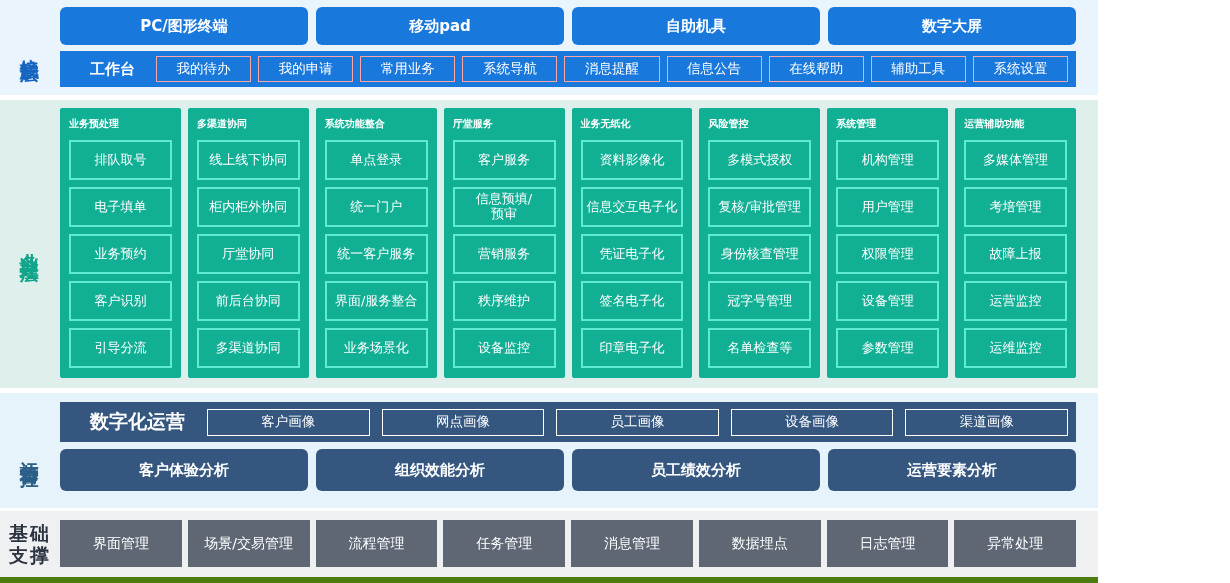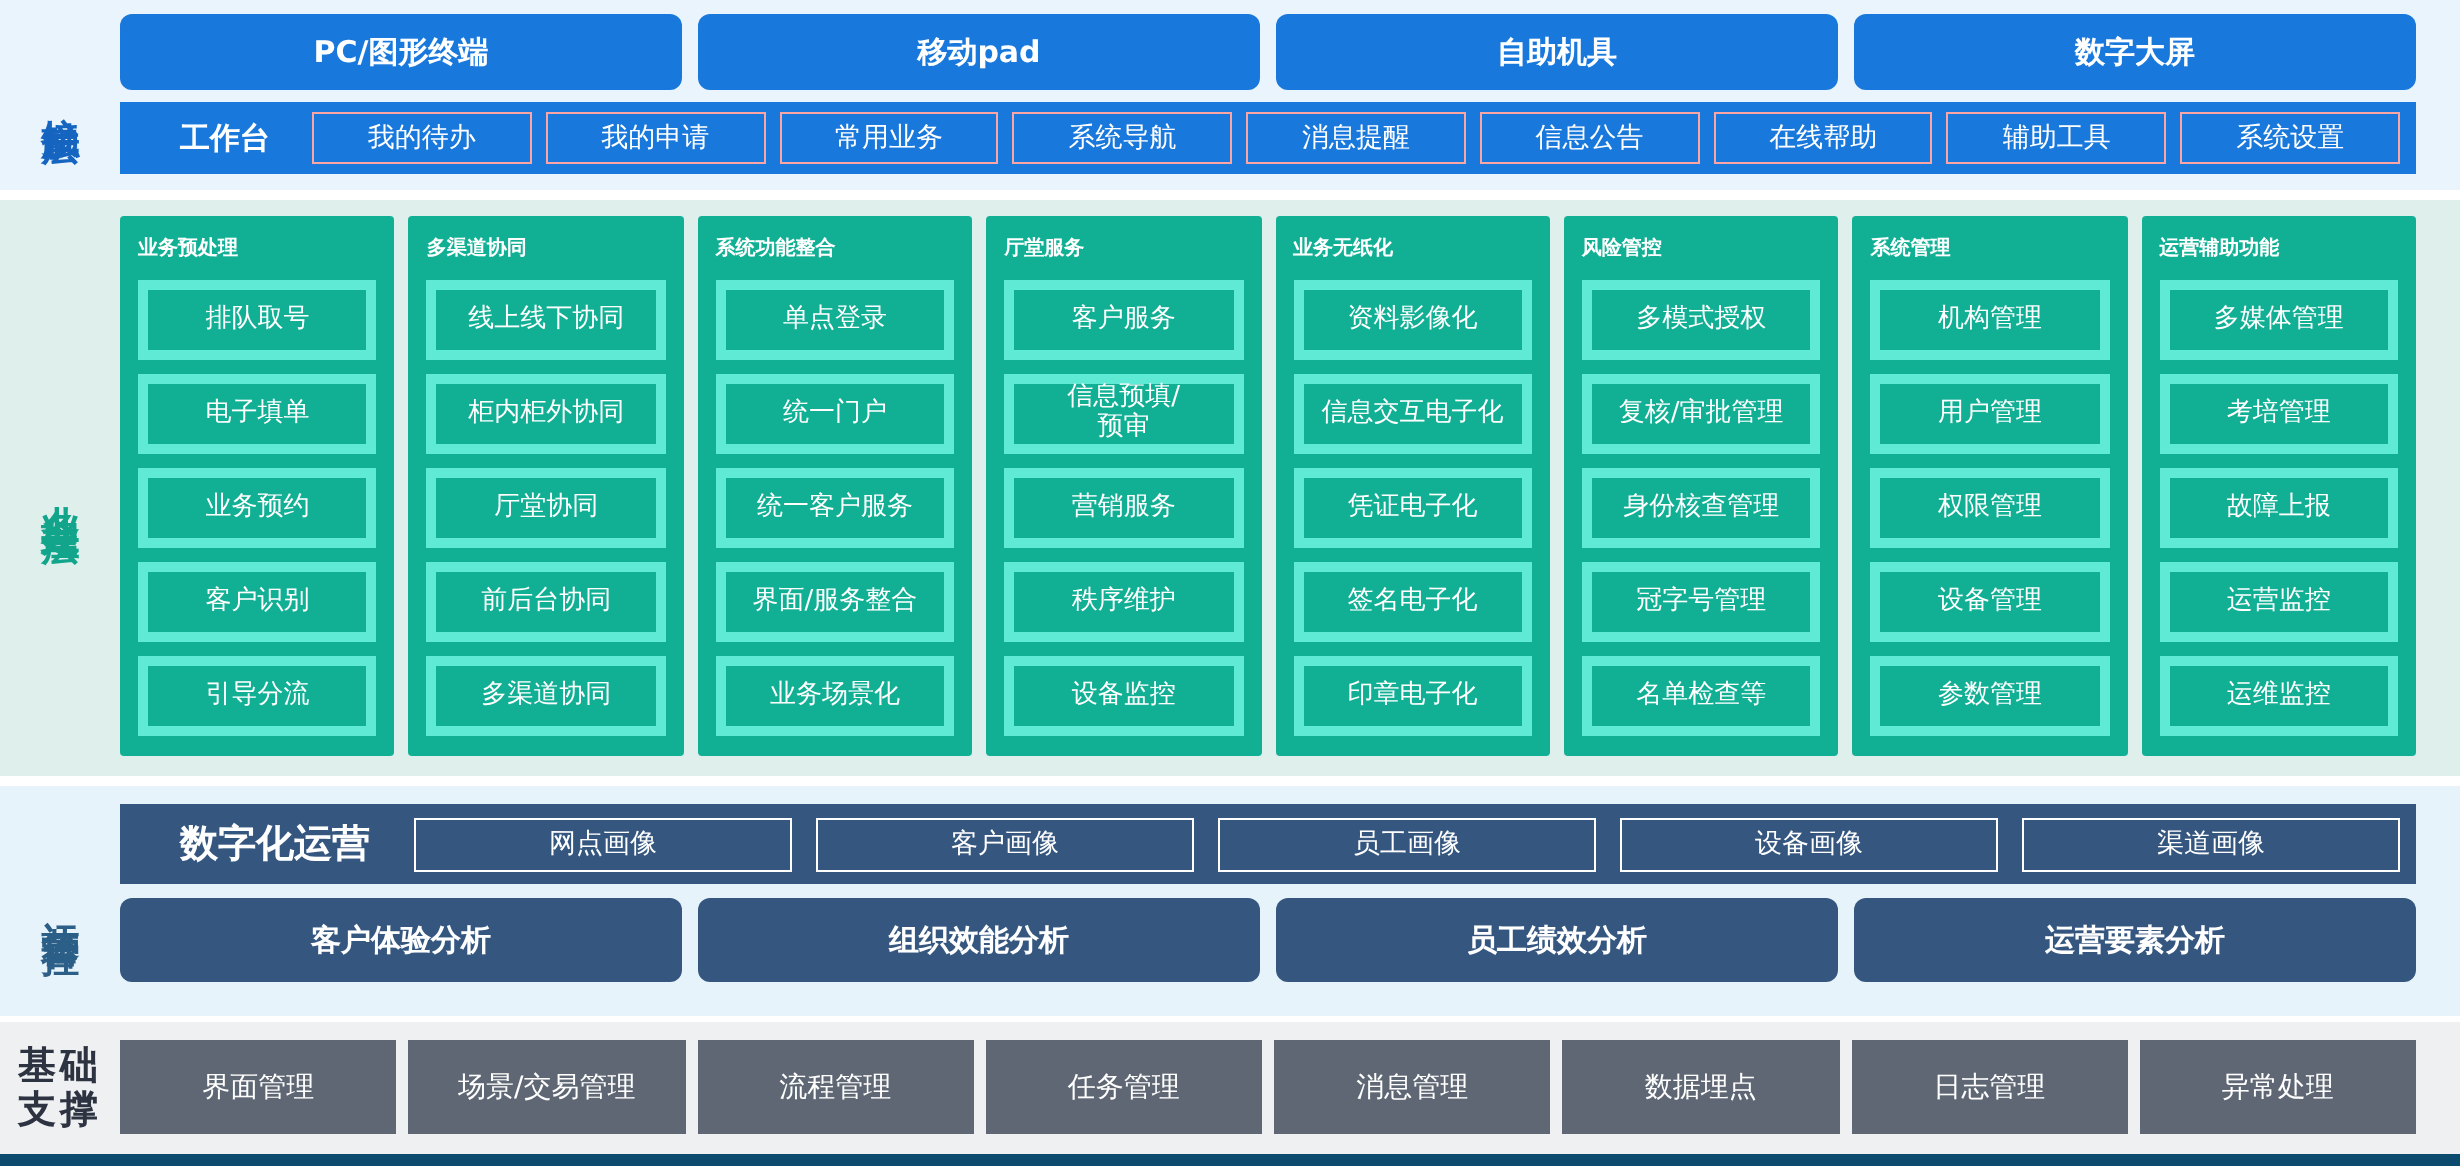--- a/index.html
+++ b/index.html
@@ -2,21 +2,21 @@
 <html><head>
 <meta charset="utf-8">
 <style>
   * { box-sizing: border-box; margin: 0; padding: 0; }
   html, body {
     width: 1230px; height: 583px;
     background: #ffffff;
     font-family: "DejaVu Sans", "Liberation Sans", sans-serif;
     overflow: hidden;
   }
-  .page { width: 1230px; height: 583px; position: relative; background:#0c4a6e; }
+  .page { width: 1098px; height: 583px; position: relative; background:#4d7c0f; }
 
   
   .layer { display: flex; align-items: stretch; position: relative; }
   .layer-label {
     width: 60px; flex: 0 0 60px;
     display: flex; align-items: center; justify-content: center;
     font-weight: bold; letter-spacing: 1px; text-align: center;
   }
   .layer-label .vtext {
     writing-mode: vertical-rl; text-orientation: upright;
@@ -58,21 +58,21 @@
     flex: 1 1 0; background: #11b095; border-radius: 2px;
     padding: 9px 9px 10px 9px;
     display: flex; flex-direction: column; align-items: stretch;
   }
   .l2-card-title {
     color: #ffffff; font-size: 10px; font-weight: bold;
     text-align: left; margin-bottom: 9px; white-space: nowrap;
   }
   .l2-items { display: flex; flex-direction: column; gap: 7px; flex: 1 1 auto; }
   .l2-item {
-    flex: 1 1 0; border: 5px solid #5eead4; color: #ffffff;
+    flex: 1 1 0; border: 2px solid #5eead4; color: #ffffff;
     font-size: 13px; line-height: 1.12;
     display: flex; align-items: center; justify-content: center;
     text-align: center; padding: 0 2px; white-space: pre-line;
   }
 
   
   .l3 { height: 115px; background: #e7f3fb; }
   .l3 .layer-label { color: #2b5f87; font-size: 19px; }
   .l3 .layer-body { padding: 9px 22px 10px 0; gap: 7px; }
   .l3-row-top {
@@ -245,22 +245,22 @@
 
   <div class="divider-white"></div>
 
   <section class="layer l3">
     <div class="layer-label">
       <span class="vtext">运营管控</span>
     </div>
     <div class="layer-body">
       <div class="l3-row-top">
         <div class="l3-title">数字化运营</div>
+        <div class="l3-item">客户画像</div>
         <div class="l3-item">网点画像</div>
-        <div class="l3-item">客户画像</div>
         <div class="l3-item">员工画像</div>
         <div class="l3-item">设备画像</div>
         <div class="l3-item">渠道画像</div>
       </div>
       <div class="l3-row-bot">
         <div class="l3-analysis">客户体验分析</div>
         <div class="l3-analysis">组织效能分析</div>
         <div class="l3-analysis">员工绩效分析</div>
         <div class="l3-analysis">运营要素分析</div>
       </div>

